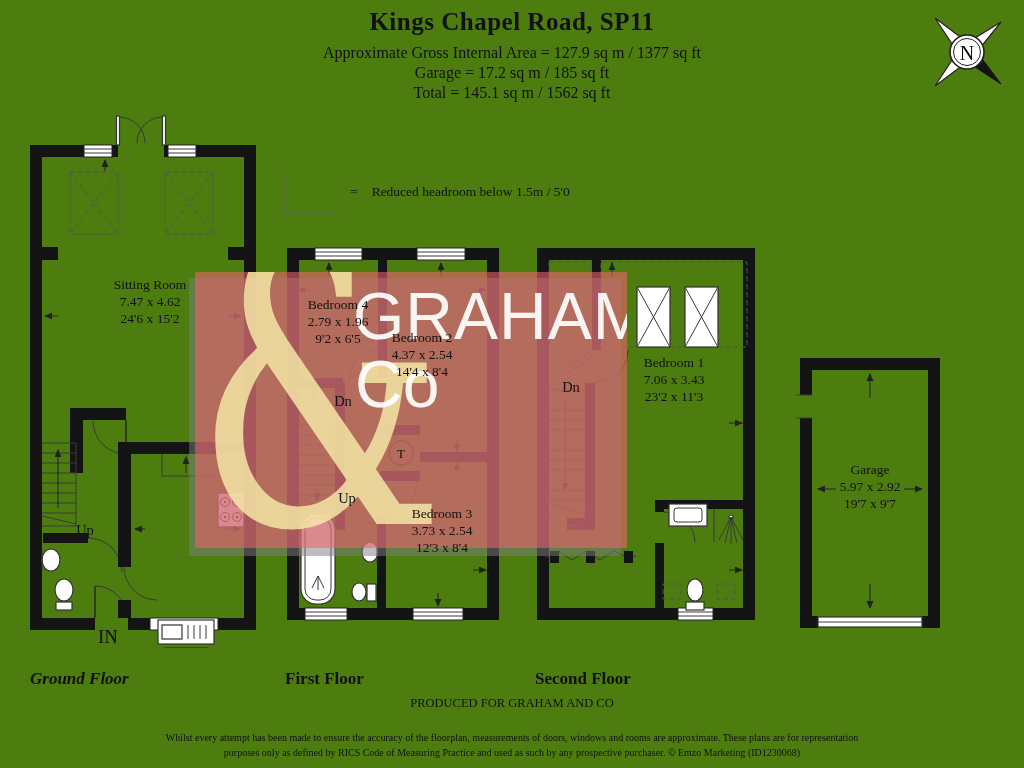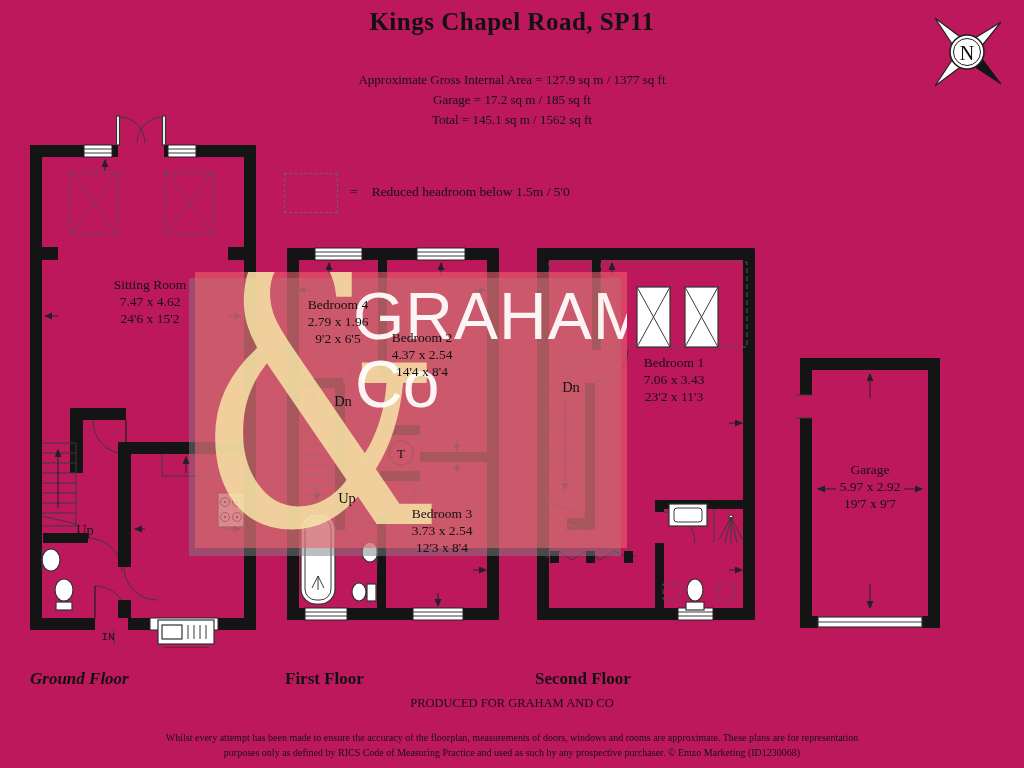--- a/index.html
+++ b/index.html
@@ -1,21 +1,21 @@
 <!DOCTYPE html>
 <html><head>
 <meta charset="utf-8">
 <style>
   html,body{margin:0;padding:0;background:#fff;}
-  #page{position:relative;width:1024px;height:768px;background:#be185d;overflow:hidden;
+  #page{position:relative;width:1024px;height:768px;background:#4d7c0f;overflow:hidden;
         font-family:"Liberation Serif",serif;color:#111;}
   .abs{position:absolute;}
   .ctr{left:0;right:0;text-align:center;}
   #title{top:8px;font-size:25px;font-weight:bold;letter-spacing:.5px;z-index:5;}
-  .arealine{font-size:13px;z-index:5;margin-top:28px;}
+  .arealine{font-size:16px;z-index:5;}
   #area1{top:44px;} #area2{top:64px;} #area3{top:84px;}
   .plan{position:absolute;z-index:10;}
   .wall{fill:#141414;}
   .thin{stroke:#3a3a3a;stroke-width:1;fill:none;}
   .thk{stroke:#222;stroke-width:1.3;fill:none;}
   .win{fill:#fff;stroke:#222;stroke-width:1;}
   .fix{fill:#fff;stroke:#333;stroke-width:1.2;}
   .dash{stroke:#555;stroke-width:1;fill:none;stroke-dasharray:5 3;}
   .arrow{stroke:#222;stroke-width:1;fill:none;marker-end:url(#ah);}
   .rlabel{position:absolute;text-align:center;font:13.5px/17px "Liberation Serif",serif;z-index:30;}
@@ -359,21 +359,21 @@
     <div>7.06 x 3.43</div>
     <div>23'2 x 11'3</div>
   </div>
   <div class="rlabel" style="left:818px;top:461px;width:104px;">
     <div>Garage</div>
     <div>5.97 x 2.92</div>
     <div>19'7 x 9'7</div>
   </div>
 
   <div class="slabel" style="left:70px;top:522px;width:30px;">Up</div>
-  <div class="slabel" style="left:88px;top:629px;width:40px;font-size:11px;font-family:Liberation Mono, monospace;">IN</div>
+  <div class="slabel" style="left:88px;top:629px;width:40px;font-size:19px;">IN</div>
   <div class="slabel" style="left:328px;top:393px;width:30px;">Dn</div>
   <div class="slabel" style="left:332px;top:490px;width:30px;">Up</div>
   <div class="slabel" style="left:394px;top:446px;width:14px;font-size:13px;">T</div>
   <div class="slabel" style="left:556px;top:379px;width:30px;">Dn</div>
 
   <div class="floor-title" style="left:30px;top:669px;font-style:italic;">Ground Floor</div>
   <div class="floor-title" style="left:285px;top:669px;">First Floor</div>
   <div class="floor-title" style="left:535px;top:669px;">Second Floor</div>
 
 

